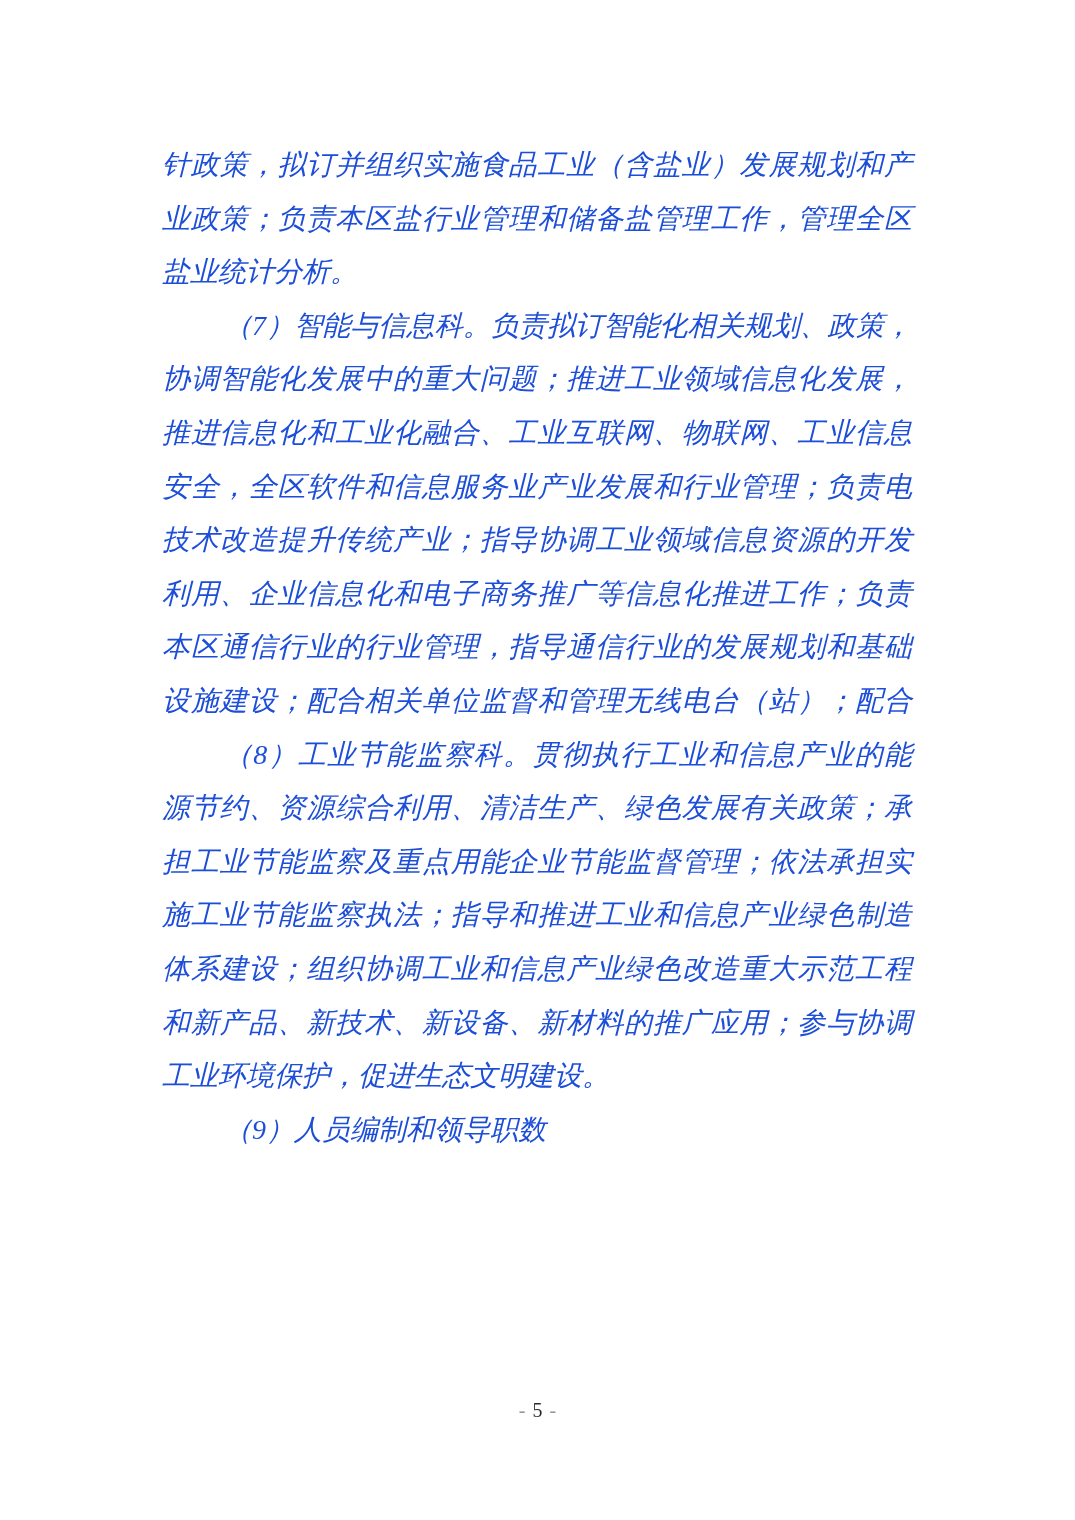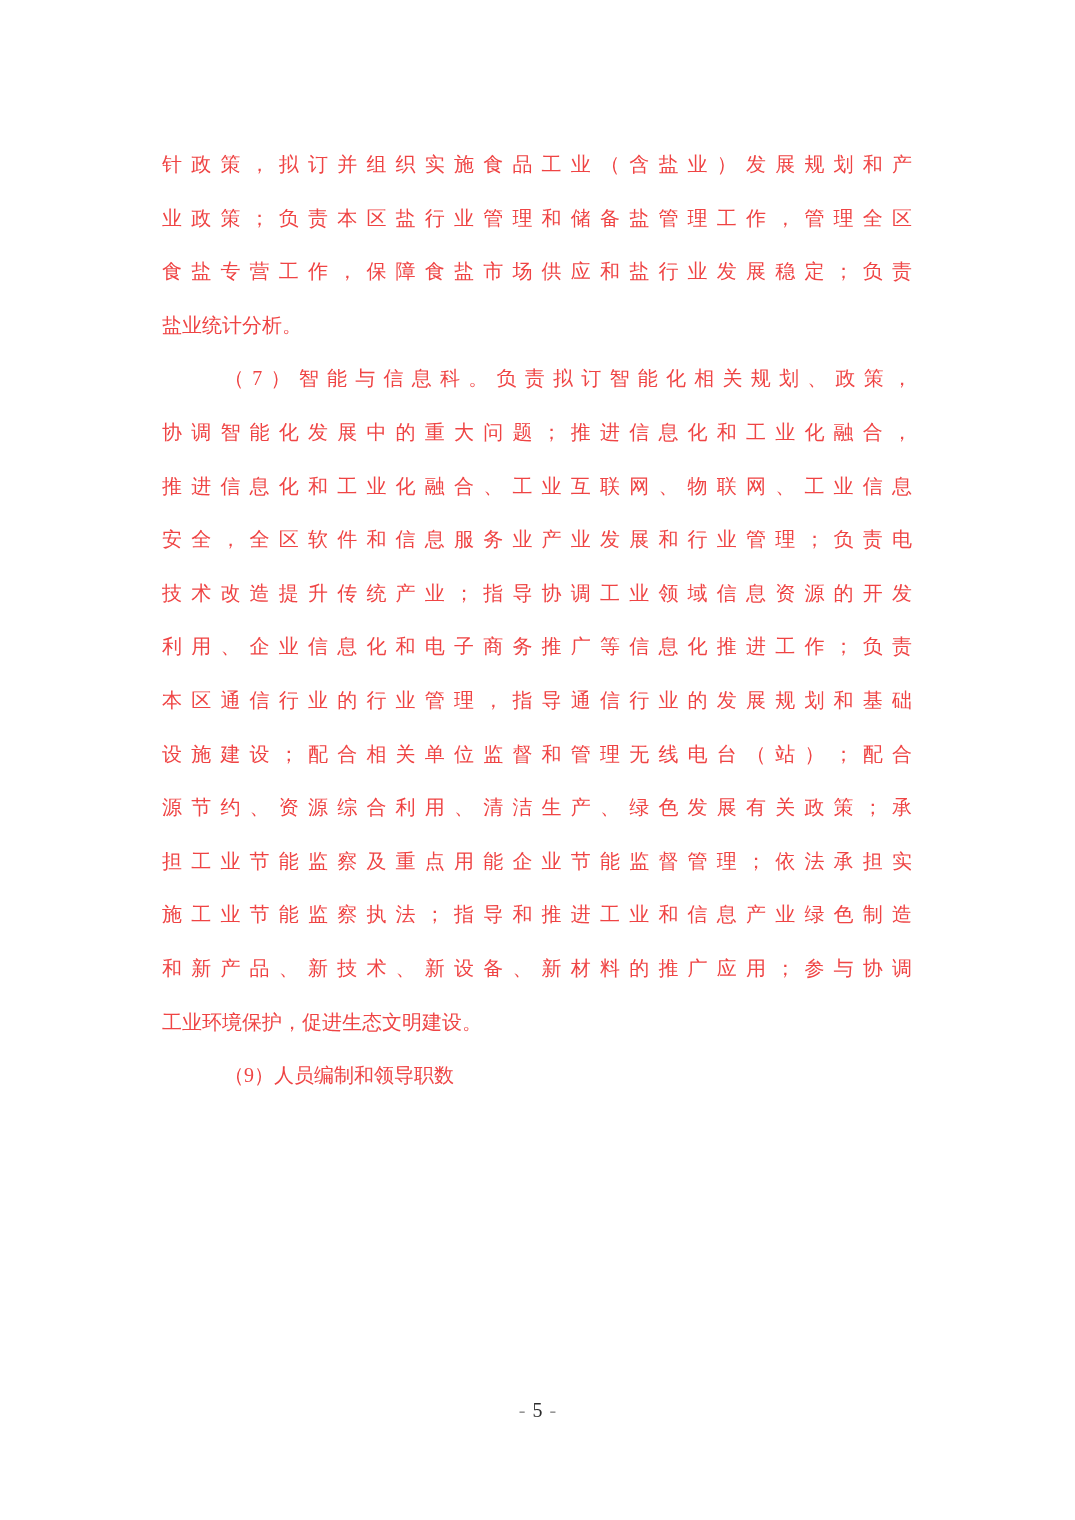--- a/index.html
+++ b/index.html
@@ -17,27 +17,28 @@
   }
   .text-block {
     position: absolute;
     left: 162px;
     top: 138px;
     width: 750px;
   }
   .text-line {
     height: 53.6px;
     line-height: 53.6px;
-    font-size: 20px;
-    color: #ef4444;
+    font-size: 28px;
+    color: #1d4ed8;
     text-align: justify;
     text-align-last: justify;
     text-justify: inter-character;
     font-weight: 400;
     letter-spacing: 0;
+    font-style: italic;
   }
   .text-line.no-justify {
     text-align: left;
     text-align-last: left;
   }
   .text-line.indent {
     padding-left: 62px;
     text-align: right;
   }
   .footer {
@@ -60,33 +61,34 @@
 </style>
 </head>
 <body>
 
 <div class="page">
 
   <div class="text-block">
 
   <div class="text-line">针政策，拟订并组织实施食品工业（含盐业）发展规划和产</div>
       <div class="text-line">业政策；负责本区盐行业管理和储备盐管理工作，管理全区</div>
-      <div class="text-line">食盐专营工作，保障食盐市场供应和盐行业发展稳定；负责</div>
       <div class="text-line no-justify">盐业统计分析。</div>
       <div class="text-line indent">（7）智能与信息科。负责拟订智能化相关规划、政策，</div>
-      <div class="text-line">协调智能化发展中的重大问题；推进信息化和工业化融合，</div>
+      <div class="text-line">协调智能化发展中的重大问题；推进工业领域信息化发展，</div>
       <div class="text-line">推进信息化和工业化融合、工业互联网、物联网、工业信息</div>
       <div class="text-line">安全，全区软件和信息服务业产业发展和行业管理；负责电</div>
       <div class="text-line">技术改造提升传统产业；指导协调工业领域信息资源的开发</div>
       <div class="text-line">利用、企业信息化和电子商务推广等信息化推进工作；负责</div>
       <div class="text-line">本区通信行业的行业管理，指导通信行业的发展规划和基础</div>
       <div class="text-line">设施建设；配合相关单位监督和管理无线电台（站）；配合</div>
+      <div class="text-line indent">（8）工业节能监察科。贯彻执行工业和信息产业的能</div>
       <div class="text-line">源节约、资源综合利用、清洁生产、绿色发展有关政策；承</div>
       <div class="text-line">担工业节能监察及重点用能企业节能监督管理；依法承担实</div>
       <div class="text-line">施工业节能监察执法；指导和推进工业和信息产业绿色制造</div>
+      <div class="text-line">体系建设；组织协调工业和信息产业绿色改造重大示范工程</div>
       <div class="text-line">和新产品、新技术、新设备、新材料的推广应用；参与协调</div>
       <div class="text-line no-justify">工业环境保护，促进生态文明建设。</div>
       <div class="text-line indent no-justify">（9）人员编制和领导职数</div>
     </div>
 
   <div class="footer">
     <span class="dash">-</span><span class="num">5</span><span class="dash">-</span>
   </div>
 
 </div>

